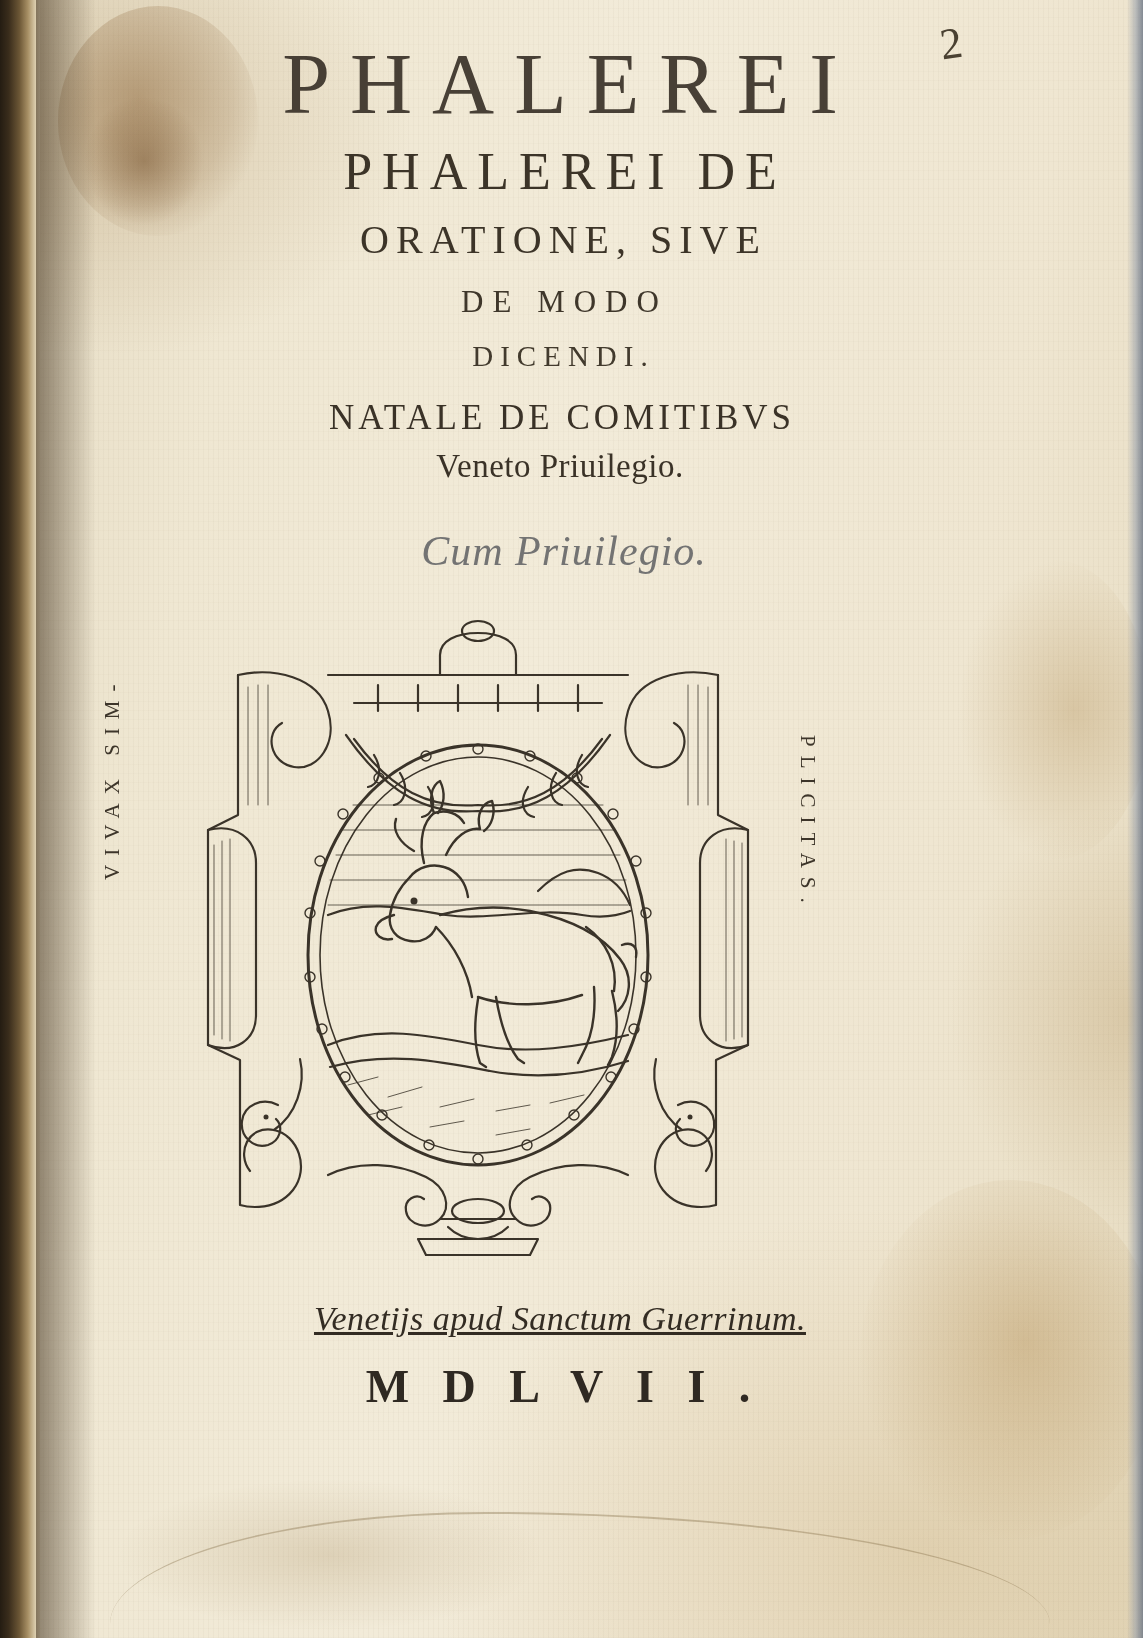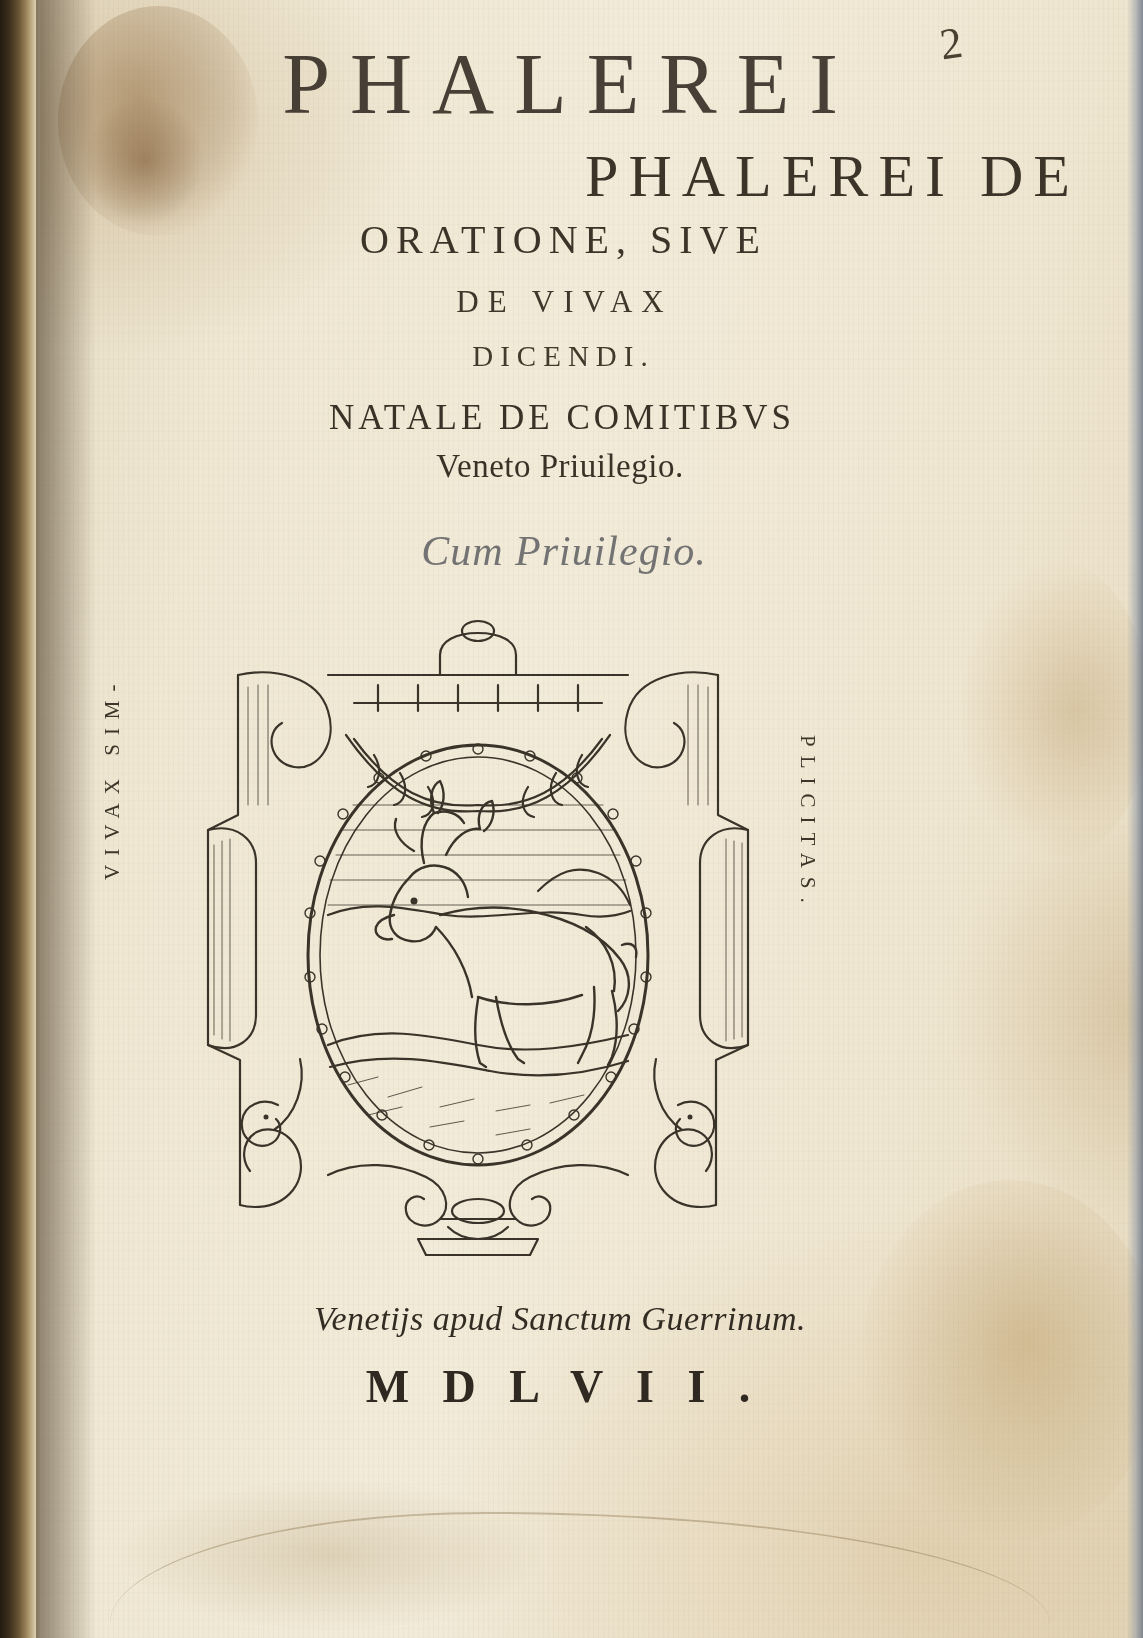--- a/index.html
+++ b/index.html
@@ -94,23 +94,22 @@
   .title-1 {
     position: absolute; left: 0; right: 0; top: 34px;
     font-size: 86px; letter-spacing: 20px; font-weight: 400;
     font-family: "Liberation Serif", serif;
     color: #3a3229;
     text-indent: 20px;
     opacity: 0.92;
   }
   .title-2 {
     position: absolute; left: 0; right: 0; top: 142px;
-    font-size: 60px; letter-spacing: 10px; color: #3c3428;
+    font-size: 52px; letter-spacing: 10px; color: #3c3428;
     text-indent: 10px;
-    text-align: right;
   }
   .title-3 {
     position: absolute; left: 0; right: 0; top: 216px;
     font-size: 40px; letter-spacing: 7px; color: #3c3428;
     text-indent: 7px;
   }
   .title-4 {
     position: absolute; left: 0; right: 0; top: 284px;
     font-size: 31px; letter-spacing: 9px; color: #3f372b;
     text-indent: 9px;
@@ -133,20 +132,21 @@
   .privilege {
     position: absolute; left: 8px; right: 0; top: 527px;
     font-size: 42px; font-style: italic; color: #737373;
     letter-spacing: 1px;
   }
 
   .imprint {
     position: absolute; left: 0; right: 0; top: 1300px;
     font-size: 34px; font-style: italic; color: #332c23;
     letter-spacing: 0.5px;
+    text-decoration: underline;
   }
   .year {
     position: absolute; left: 0; right: 4px; top: 1360px;
     font-size: 46px; letter-spacing: 11px; color: #2f2922;
     text-indent: 11px; font-weight: 600;
   }
 
   
   .folio {
     position: absolute; right: 118px; top: 18px;
@@ -197,21 +197,21 @@
   <div class="gutter-shadow"></div>
   <div class="fore-edge"></div>
 
   <div class="text-col">
 
     <div class="folio">2</div>
 
     <div class="title-1 ink">PHALEREI</div>
     <div class="title-2 ink">PHALEREI DE</div>
     <div class="title-3 ink">ORATIONE, SIVE</div>
-    <div class="title-4 ink">DE VIVAX</div>
+    <div class="title-4 ink">DE MODO</div>
     <div class="title-5 ink">DICENDI.</div>
 
     <div class="translator ink">NATALE DE COMITIBVS</div>
     <div class="translator-2 ink">Veneto Priuilegio.</div>
 
     <div class="privilege ink">Cum Priuilegio.</div>
 
     <div class="imprint ink">Venetijs apud Sanctum Guerrinum.</div>
     <div class="year ink">M D L V I I .</div>
   </div>

